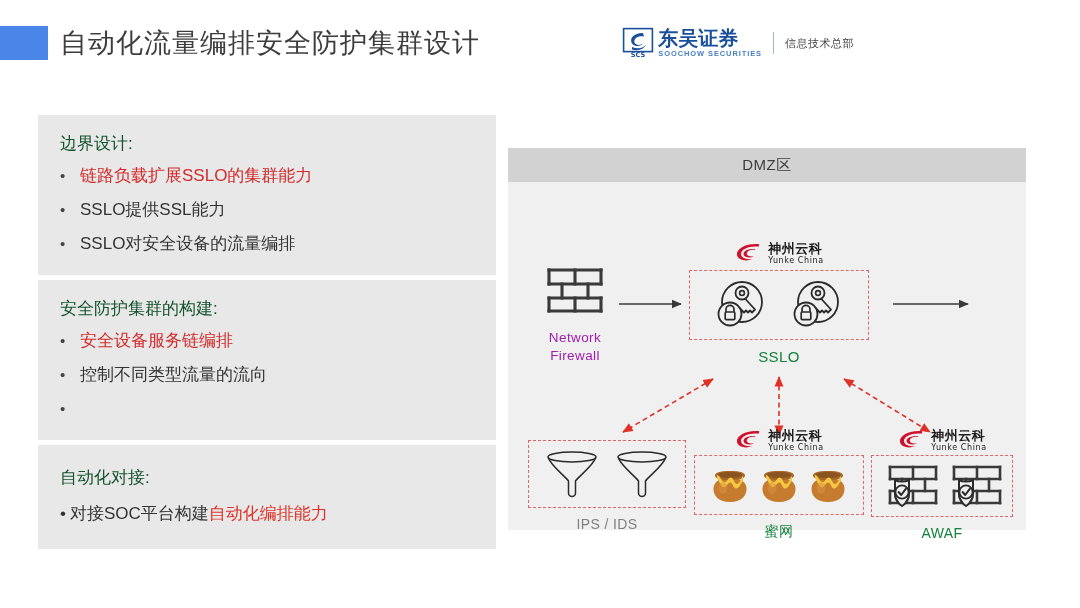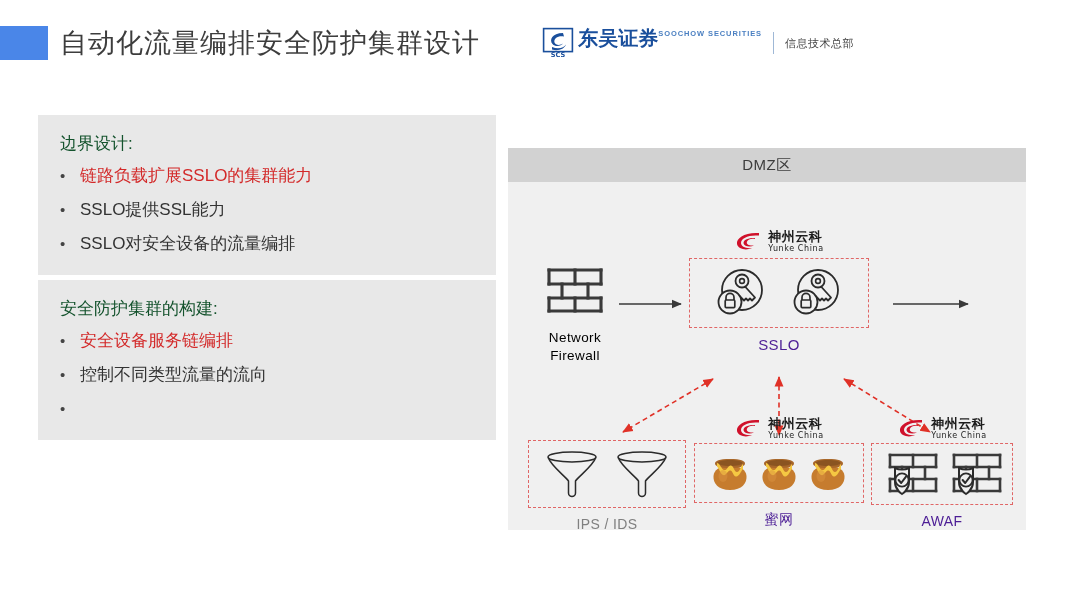--- a/index.html
+++ b/index.html
@@ -22,21 +22,21 @@
     white-space: nowrap; line-height: 38px;
   }
   .brand {
     position: absolute; right: 22px; top: 24px;
     display: flex; align-items: center; gap: 9px; height: 38px;
   }
   .brand-mark {
     display: flex; align-items: flex-start; gap: 5px;
   }
   .brand-swirl { width: 30px; height: 30px; display: block; }
-  .brand-words { display: flex; flex-direction: row; line-height: 1; }
+  .brand-words { display: flex; flex-direction: column; line-height: 1; }
   .brand-cn {
     font-size: 20px; font-weight: bold; color: #1a4f9c;
     letter-spacing: 0px; font-family: "DejaVu Sans", sans-serif;
   }
   .brand-en {
     font-size: 7.5px; font-weight: bold; color: #4a7fc1;
     letter-spacing: 0.9px; margin-top: 2px;
   }
   .brand-div { width: 1px; height: 22px; background: #9fb8d6; margin: 0 2px; }
   .brand-dept { font-size: 11px; color: #444; letter-spacing: 0.5px; }
@@ -76,26 +76,26 @@
     font-size: 15px; color: #3c3c3c; letter-spacing: 0.5px;
   }
   .canvas { position: relative; width: 100%; height: 348px; }
 
   
   .node { position: absolute; }
   .dashed-box { border: 1.3px dashed #e06666; background: transparent; }
   .node-label {
     text-align: center; font-size: 14px; margin-top: 8px; letter-spacing: 0.4px;
   }
-  .node-label.red { color: #4c1d95; }
+  .node-label.red { color: #15803d; }
   .node-label.gray { color: #808080; }
-  .node-label.gray2 { color: #000000; font-size: 13.5px; line-height: 18px; }
-
-  
-  .yunke { display: flex; align-items: center; justify-content: center; gap: 4px; }
+  .node-label.gray2 { color: #a21caf; font-size: 13.5px; line-height: 18px; }
+
+  
+  .yunke { display: flex; justify-content: center; gap: 4px; margin-top: 12px; }
   .yunke-swirl { display: block; }
   .yunke-words { display: flex; flex-direction: column; line-height: 1; }
   .yunke-cn { font-size: 13px; font-weight: bold; color: #1c1c1c; letter-spacing: 0.5px;
               font-family: "DejaVu Sans", sans-serif; }
   .yunke-en { font-size: 8px; color: #1c1c1c; letter-spacing: 0.6px; margin-top: 2px;
               font-family: "DejaVu Sans", sans-serif; }
 
   .icon-row { display: flex; align-items: center; justify-content: center; }
   svg { overflow: visible; }
   .arrows { position: absolute; left: 0; top: 0; width: 100%; height: 100%; pointer-events: none; }
@@ -151,20 +151,26 @@
       </div>
       <div class="bullet-row">
         <span class="bullet-dot">•</span>
         <span class="bullet-text">控制不同类型流量的流向</span>
       </div>
       <div class="bullet-row">
         <span class="bullet-dot">•</span>
       </div>
     </div>
 
+    <div class="panel" style="padding-bottom:18px;">
+      <div class="panel-head" style="line-height:38px;">自动化对接:</div>
+      <div class="inline-bullet">
+        <span class="b">•</span><span>对接SOC平台构建</span><span class="red">自动化编排能力</span>
+      </div>
+    </div>
 
   </div>
 
   <div class="diagram">
     <div class="dmz-bar">DMZ区</div>
 
     <div class="canvas">
 
       <svg class="arrows" viewBox="0 0 518 348">
         <defs>

